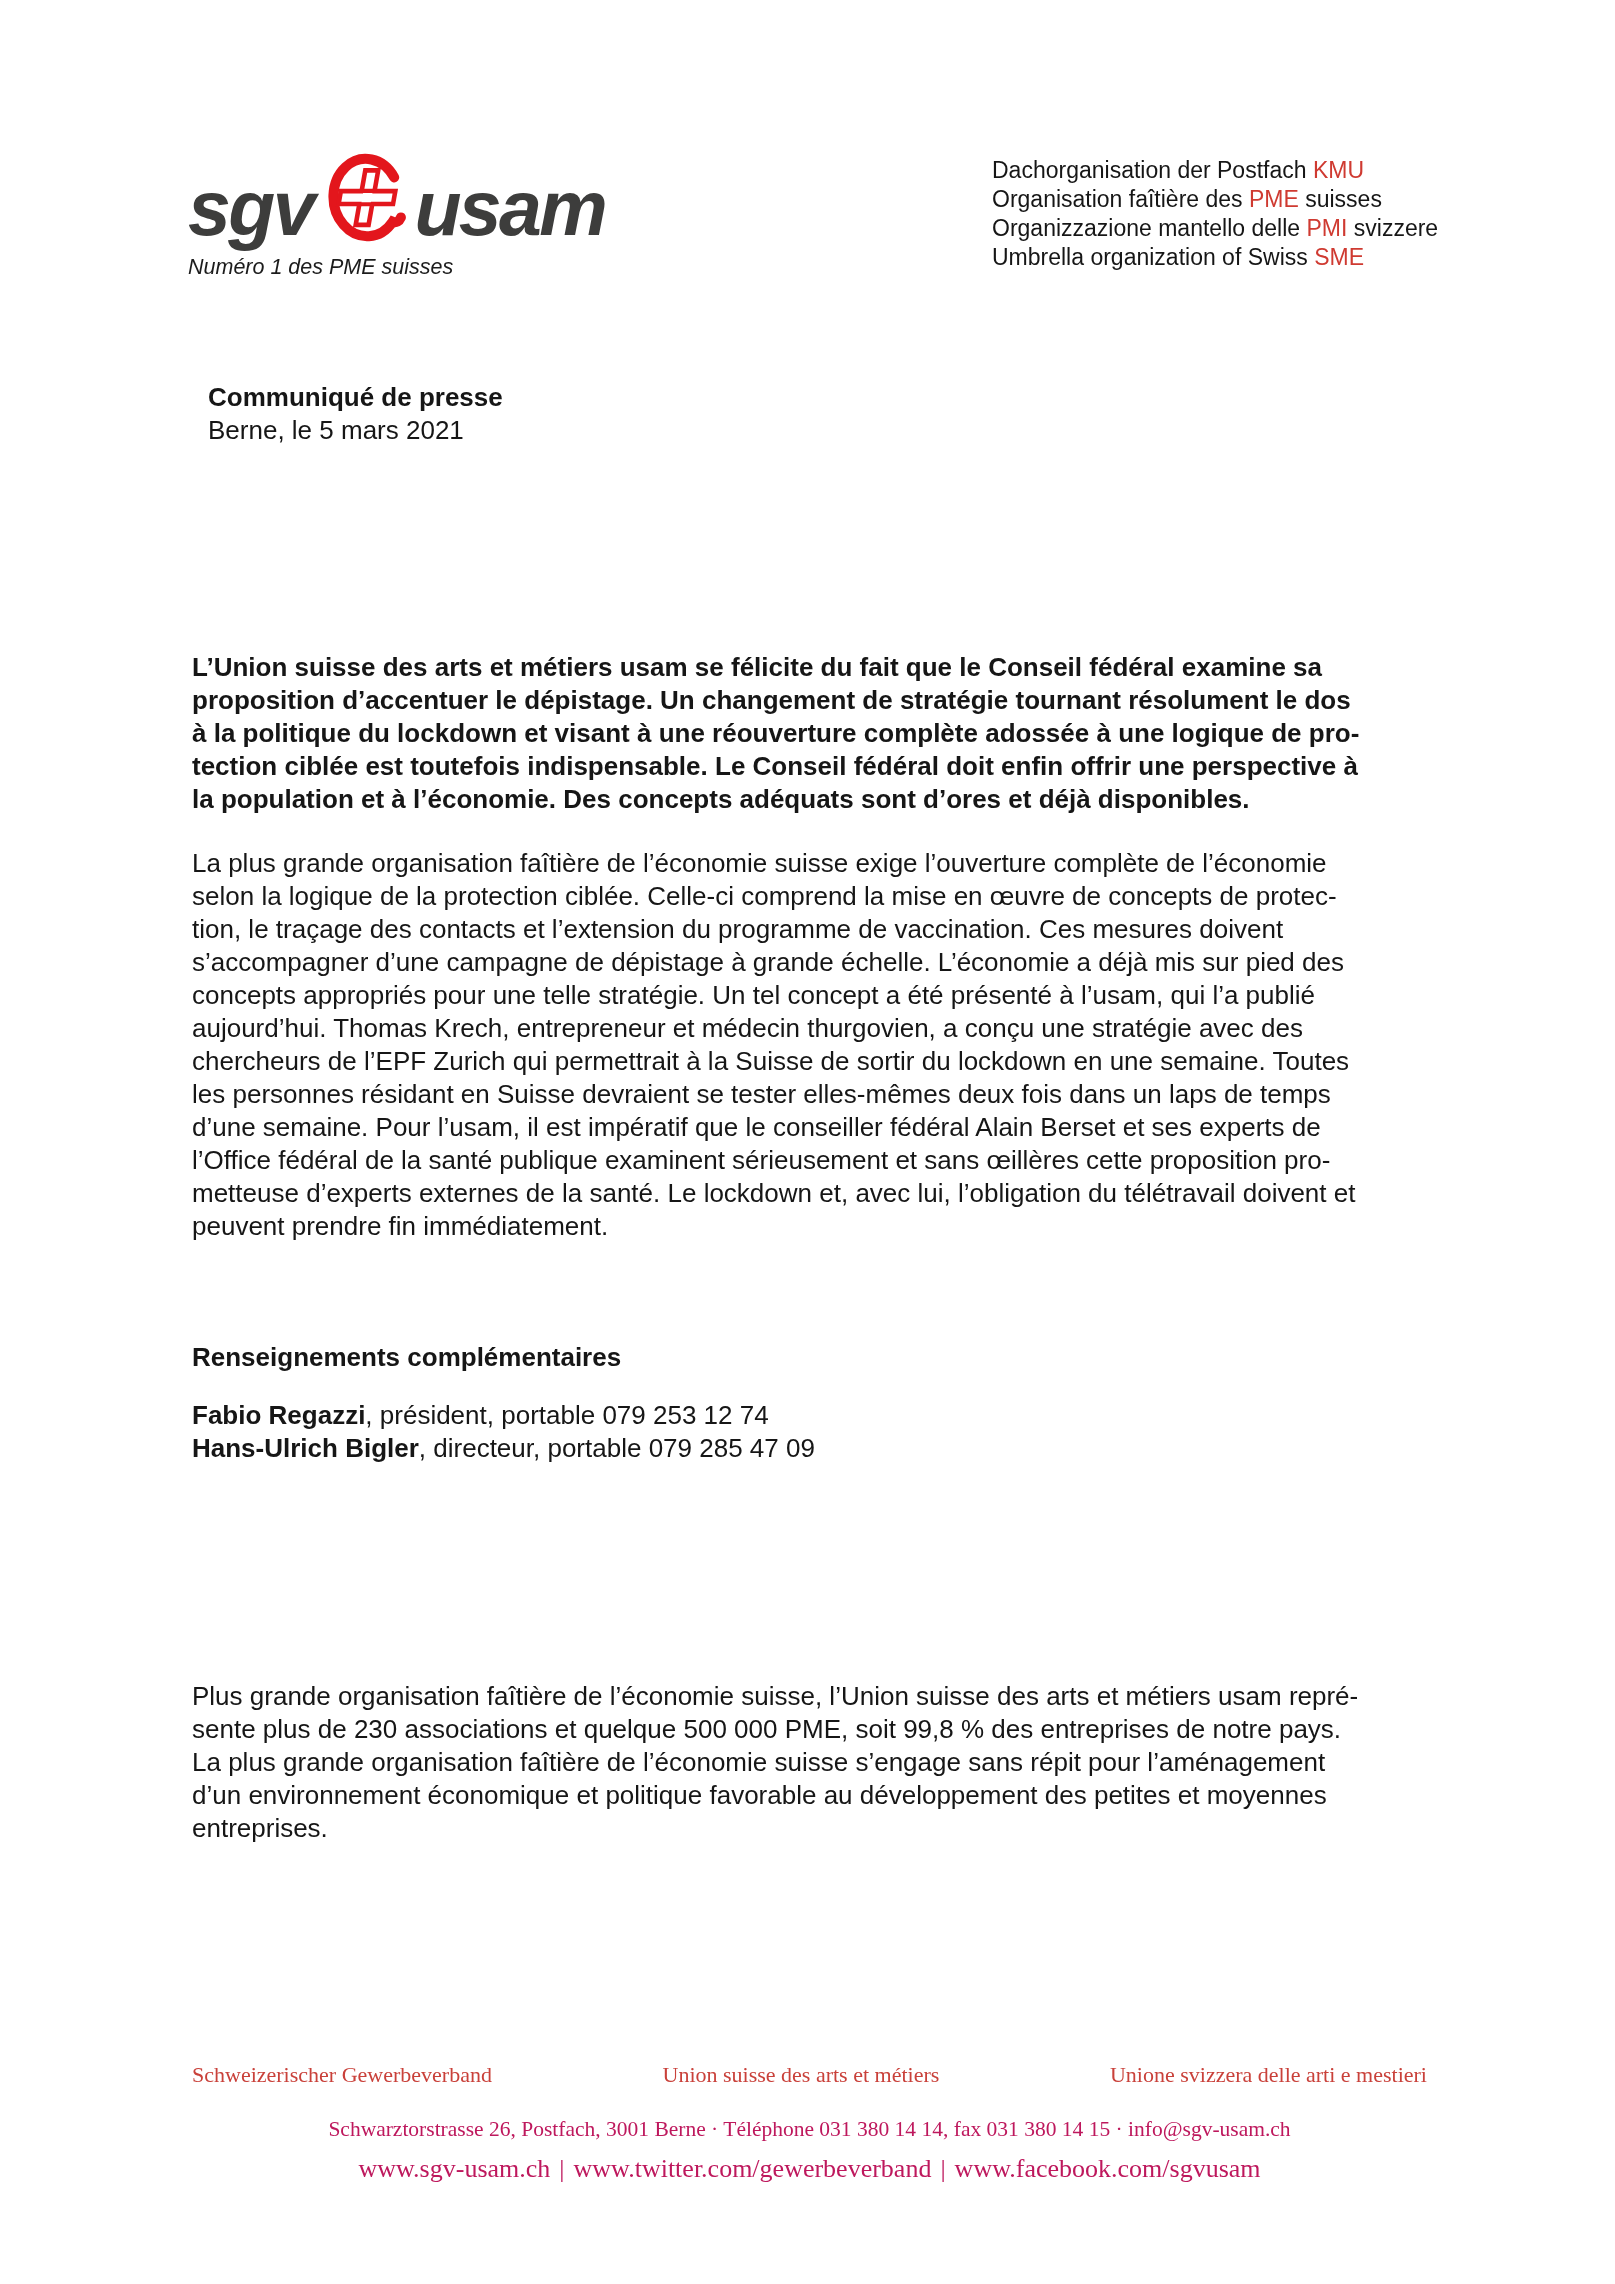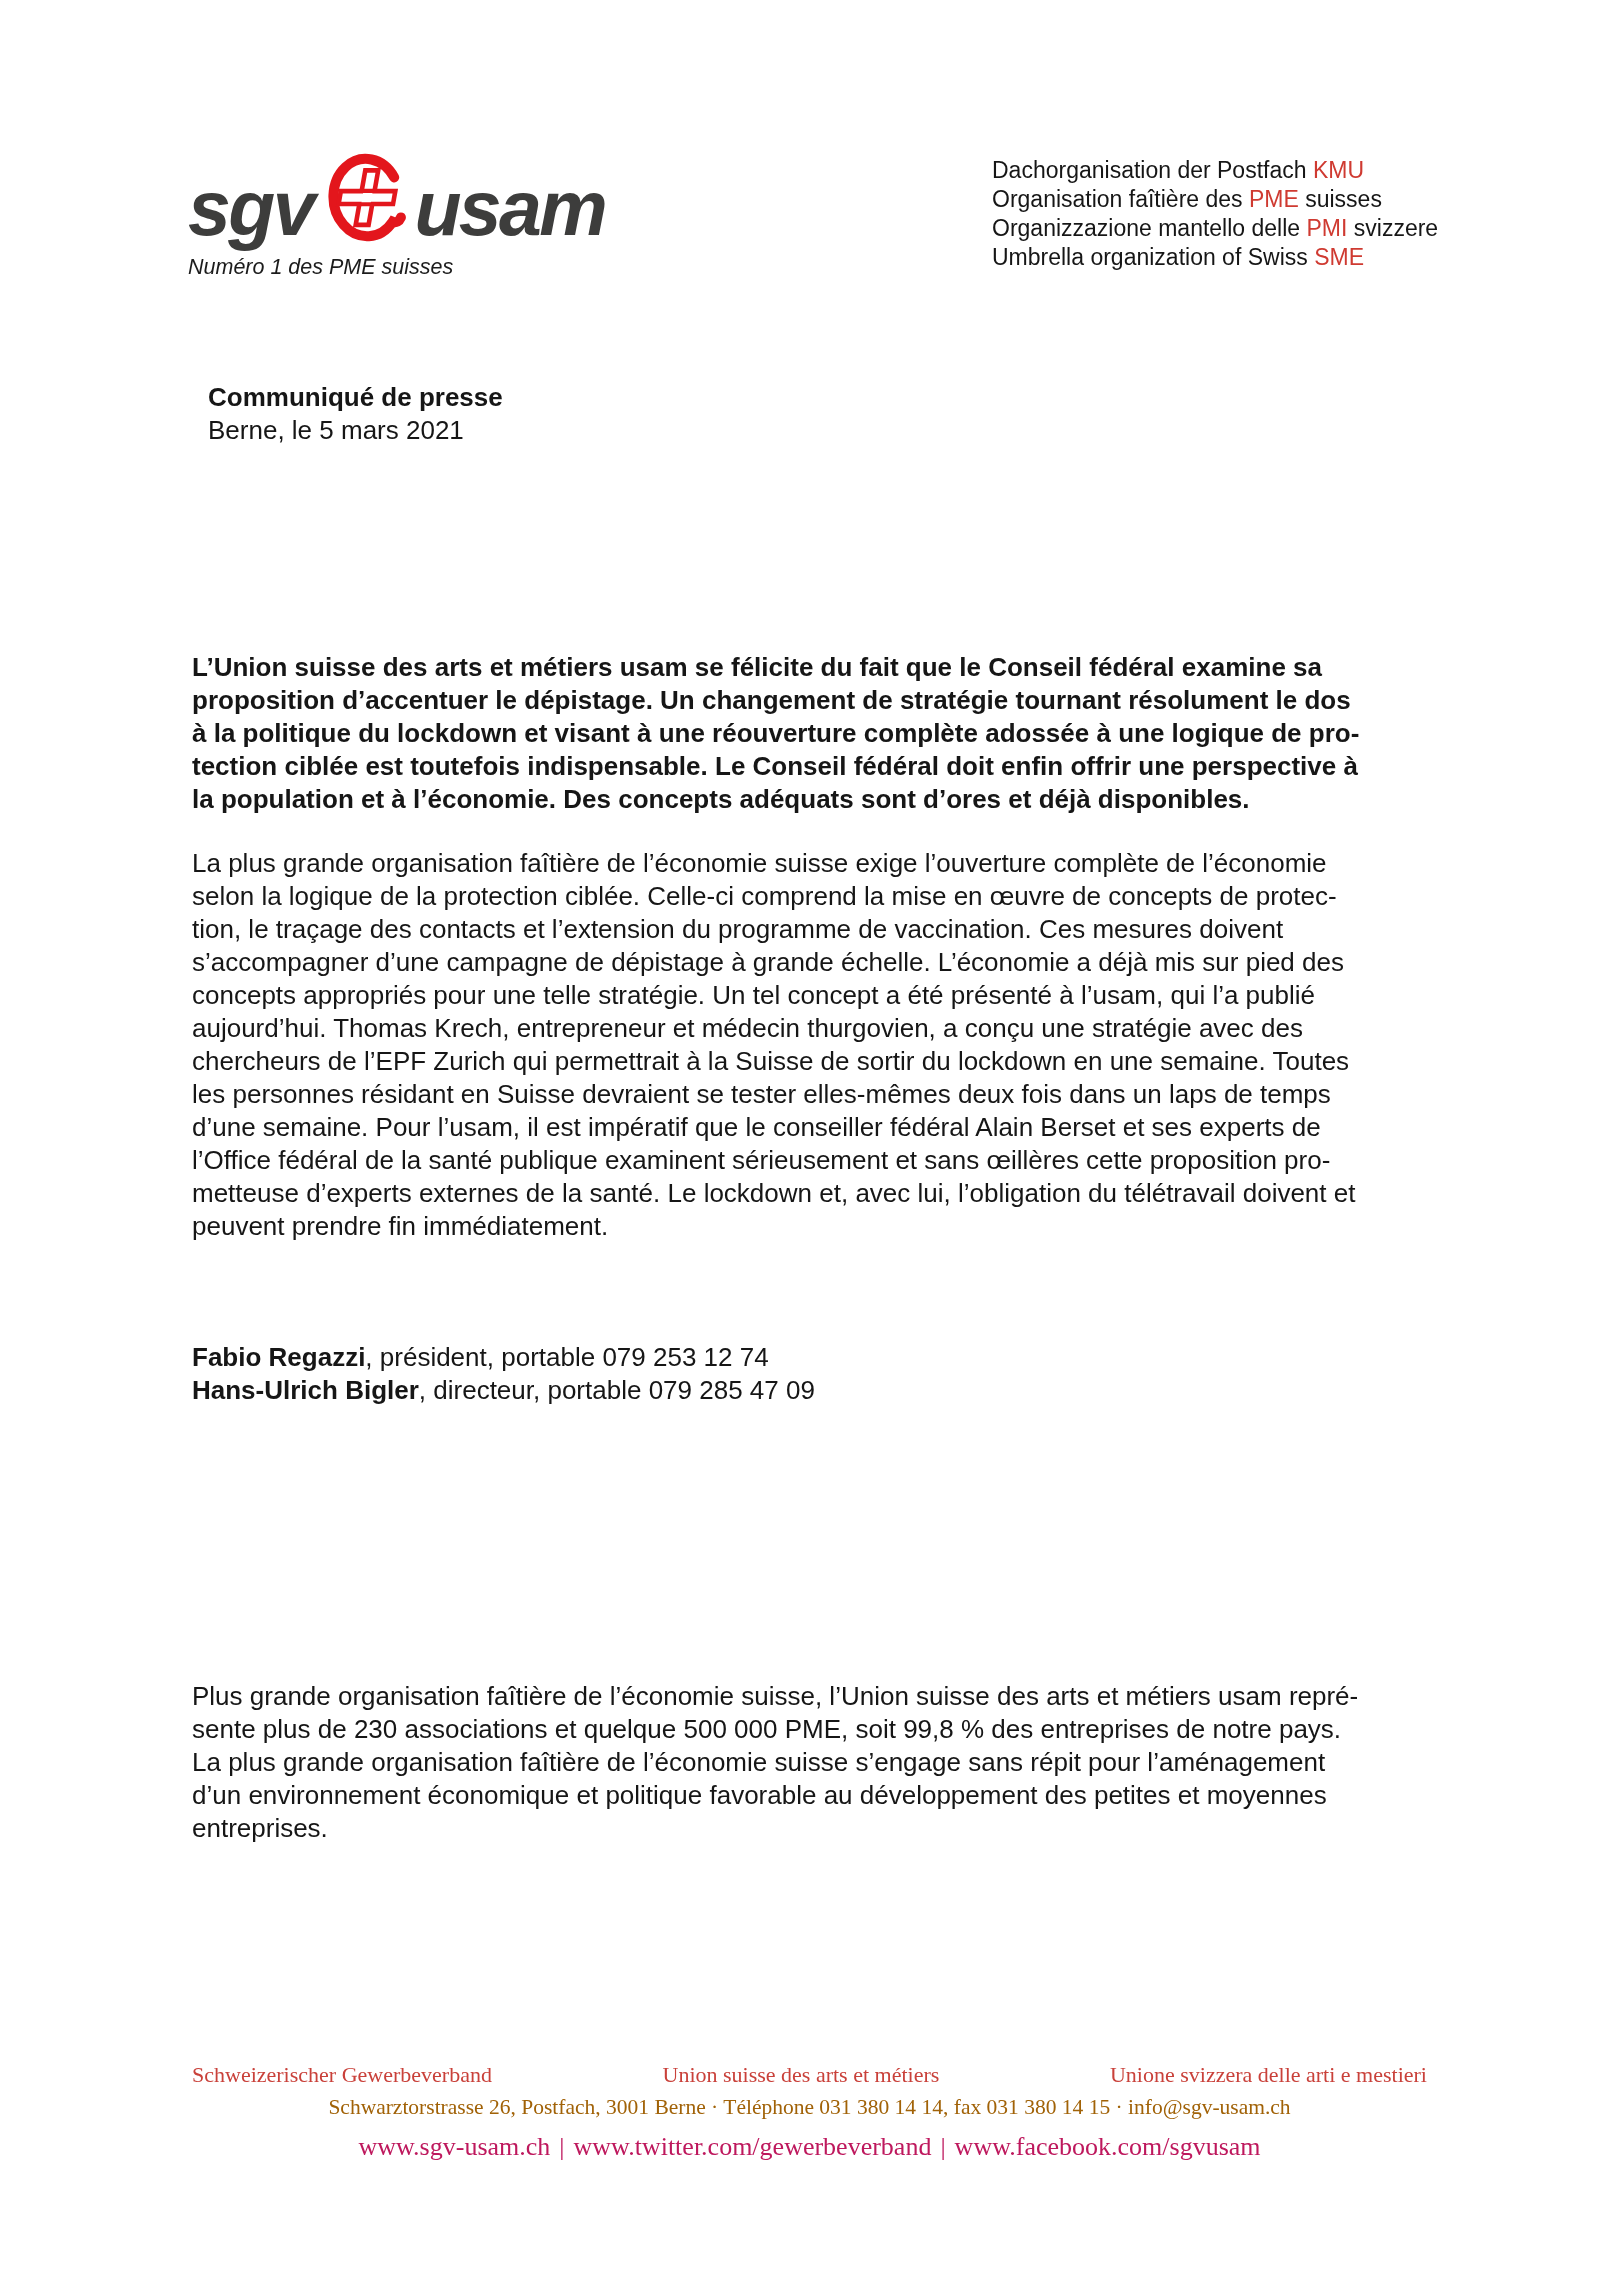--- a/index.html
+++ b/index.html
@@ -65,21 +65,21 @@
     font-size:26px; line-height:33px;
     white-space:pre-line;
   }
 
   
   .footer { position:absolute; left:192px; top:2061px; width:1235px;font-family:Liberation Serif, serif; }
   .footer-orgs {
     display:flex; justify-content:space-between;
     color:#c9413a; font-size:22px; line-height:27px;
   }
-  .footer-address { text-align:center; margin-top:4px; font-size:21.5px; line-height:30px; color:#a16207; }
+  .footer-address { text-align:center; margin-top:26px; font-size:21.5px; line-height:30px; color:#be185d; }
   .footer-links  { text-align:center; margin-top:10px;  font-size:26px; line-height:30px; color:#be185d; }
   .footer-sep { margin:0 9px; }
 </style>
 </head>
 <body>
 
 <div class="page">
 
   <div class="logo">
     <div class="logo-row">
@@ -131,20 +131,21 @@
 concepts appropriés pour une telle stratégie. Un tel concept a été présenté à l’usam, qui l’a publié
 aujourd’hui. Thomas Krech, entrepreneur et médecin thurgovien, a conçu une stratégie avec des
 chercheurs de l’EPF Zurich qui permettrait à la Suisse de sortir du lockdown en une semaine. Toutes
 les personnes résidant en Suisse devraient se tester elles-mêmes deux fois dans un laps de temps
 d’une semaine. Pour l’usam, il est impératif que le conseiller fédéral Alain Berset et ses experts de
 l’Office fédéral de la santé publique examinent sérieusement et sans œillères cette proposition pro-
 metteuse d’experts externes de la santé. Le lockdown et, avec lui, l’obligation du télétravail doivent et
 peuvent prendre fin immédiatement.</div>
 
   <div class="contacts">
+    <div class="contacts-heading">Renseignements complémentaires</div>
     <div class="person">
       <span class="person-name">Fabio Regazzi</span><span>, président, portable 079 253 12 74</span>
     </div>
     <div class="person">
       <span class="person-name">Hans-Ulrich Bigler</span><span>, directeur, portable 079 285 47 09</span>
     </div>
   </div>
 
   <div class="boilerplate">Plus grande organisation faîtière de l’économie suisse, l’Union suisse des arts et métiers usam repré-
 sente plus de 230 associations et quelque 500 000 PME, soit 99,8 % des entreprises de notre pays.

